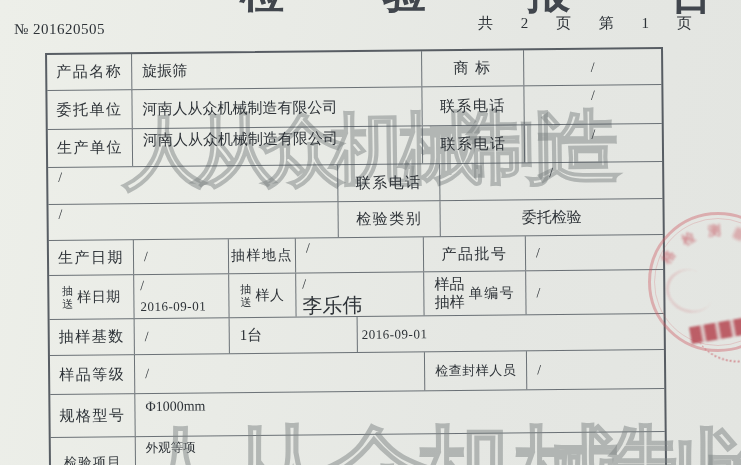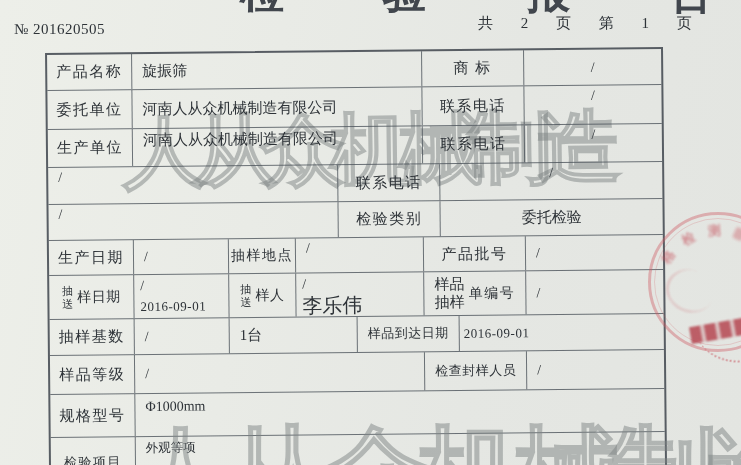--- a/index.html
+++ b/index.html
@@ -140,21 +140,20 @@
         </span>
         <span style="font-size:14px">单编号</span>
       </div>
       <div class="c w4 val slash">/</div>
     </div>
 
     <div class="row" style="height:35px">
       <div class="c w1 lab">抽样基数</div>
       <div class="c wa val slash">/</div>
       <div class="c wc val">1台</div>
-      <div class="c w3 lab small">样品到达日期</div>
       <div class="c w4 val datefont" style="padding-left:4px">2016-09-01</div>
     </div>
 
     <div class="row" style="height:38px">
       <div class="c w1 lab">样品等级</div>
       <div class="c w2 val slash">/</div>
       <div class="c w3 lab small">检查封样人员</div>
       <div class="c w4 val slash">/</div>
     </div>
 

